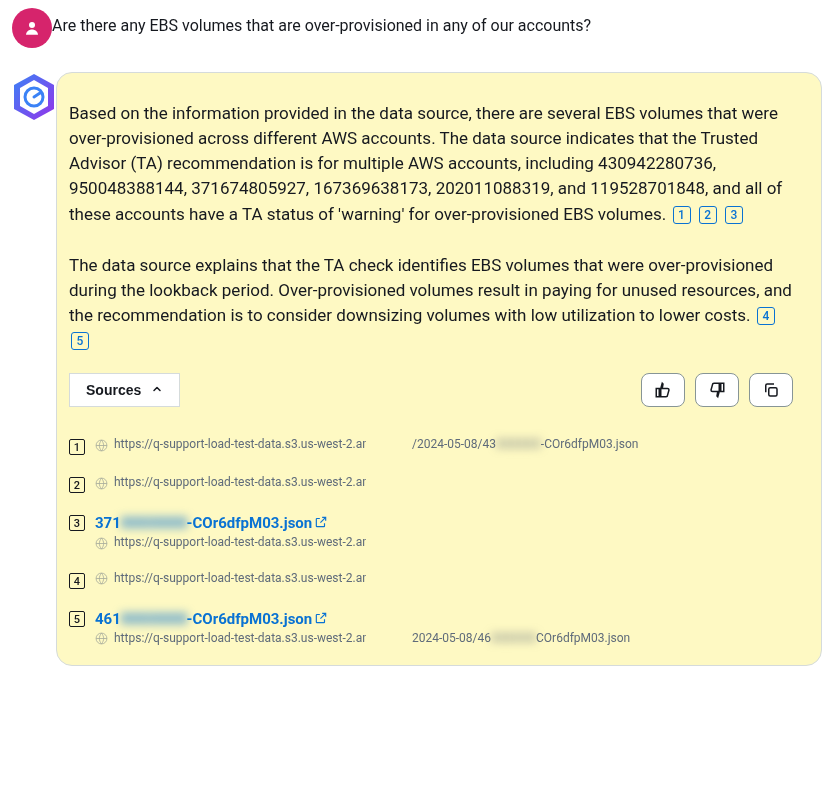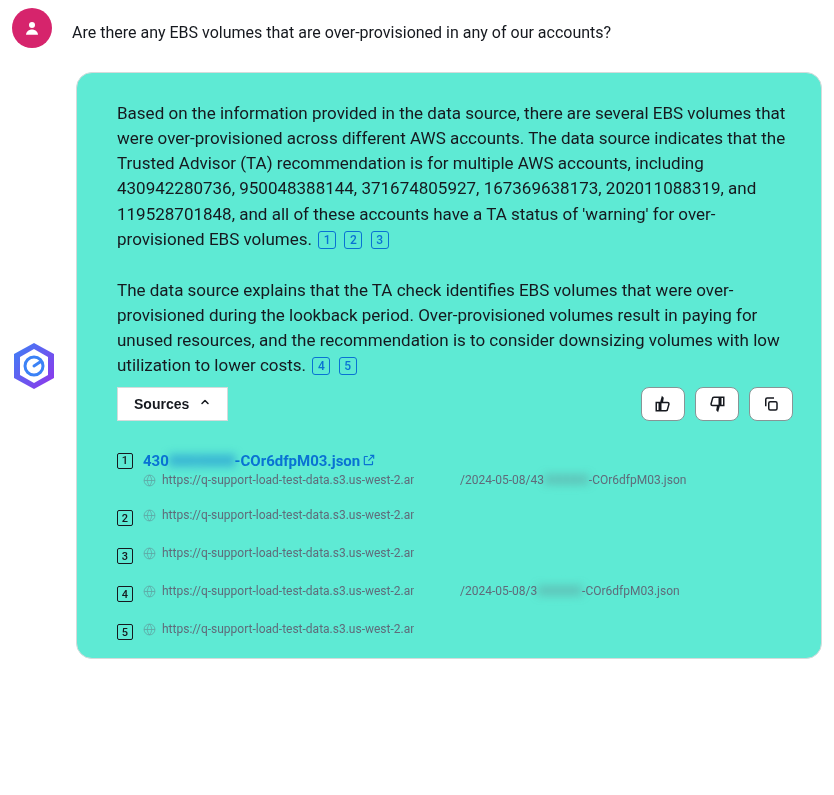--- a/index.html
+++ b/index.html
@@ -9,23 +9,22 @@
     }
     body {
       font-family: -apple-system, BlinkMacSystemFont, "Segoe UI", Roboto, Helvetica, Arial, sans-serif;
       background: #fff;
       padding: 8px 12px;
       width: 834px;
       color: #16191f;
     }
     .message-row {
       display: flex;
-      gap: 20px;
       margin-bottom: 24px;
-      align-items: center;
+      align-items: flex-start;
     }
     .avatar {
       width: 40px;
       height: 40px;
       border-radius: 50%;
       flex-shrink: 0;
       display: flex;
       align-items: center;
       justify-content: center;
     }
@@ -47,33 +46,33 @@
     }
     .user-text {
       padding-top: 8px;
       font-size: 16px;
       color: #16191f;
     }
     .assistant-card {
       flex: 1;
       border: 1px solid #d5dbdb;
       border-radius: 16px;
-      padding: 28px 28px 18px 40px;
-      background: #5eead4;
+      padding: 28px 28px 18px 12px;
+      background: #fef9c3;
     }
     .assistant-text {
       font-size: 17px;
       line-height: 1.48;
       color: #16191f;
     }
     .assistant-text p {
       margin-bottom: 26px;
     }
     .assistant-text p:last-of-type {
-      margin-bottom: 8px;
+      margin-bottom: 20px;
     }
     .citation-chip {
       display: inline-flex;
       align-items: center;
       justify-content: center;
       border: 1px solid #0972d3;
       border-radius: 3px;
       color: #0972d3;
       font-size: 12px;
       font-weight: 500;
@@ -280,81 +279,88 @@
             </svg>
         </button>
       </div>
     </div>
 
     <div class="sources-list">
 
     <div class="source-item">
     <div class="source-num">1</div>
     <div class="source-body">
+      <div class="source-url-row">
+        <svg class="globe" viewBox="0 0 24 24" fill="none" stroke="#5f6b7a" stroke-width="1.5">
+                <circle cx="12" cy="12" r="10"></circle>
+                <path d="M2 12h20M12 2c2.5 3 4 7 4 10s-1.5 7-4 10c-2.5-3-4-7-4-10s1.5-7 4-10z"></path>
+              </svg>
+        <span class="url-part url-left">https://q-support-load-test-data.s3.us-west-2.amaz...</span>
+        <span class="url-part url-mid">/2024-05-08/43<span class="blur">XXXXXX</span>-COr6dfpM03.json</span>
+      </div>
+    </div>
+  </div>
+        <div class="source-item">
+    <div class="source-num">2</div>
+    <div class="source-body">
+      <div class="source-url-row">
+        <svg class="globe" viewBox="0 0 24 24" fill="none" stroke="#5f6b7a" stroke-width="1.5">
+                <circle cx="12" cy="12" r="10"></circle>
+                <path d="M2 12h20M12 2c2.5 3 4 7 4 10s-1.5 7-4 10c-2.5-3-4-7-4-10s1.5-7 4-10z"></path>
+              </svg>
+        <span class="url-part url-left">https://q-support-load-test-data.s3.us-west-2.amaz...</span>
+      </div>
+    </div>
+  </div>
+        <div class="source-item">
+    <div class="source-num">3</div>
+    <div class="source-body">
       <div class="source-title-row">
-        <a class="source-title">430<span class="blur">XXXXXXX</span>-COr6dfpM03.json<svg viewBox="0 0 24 24">
+        <a class="source-title">371<span class="blur">XXXXXXX</span>-COr6dfpM03.json<svg viewBox="0 0 24 24">
                   <path d="M14 4h6v6"></path>
                   <path d="M20 4l-9 9"></path>
                   <path d="M18 14v5a1 1 0 0 1-1 1H5a1 1 0 0 1-1-1V7a1 1 0 0 1 1-1h5"></path>
                 </svg></a>
       </div>
       <div class="source-url-row">
         <svg class="globe" viewBox="0 0 24 24" fill="none" stroke="#5f6b7a" stroke-width="1.5">
                 <circle cx="12" cy="12" r="10"></circle>
                 <path d="M2 12h20M12 2c2.5 3 4 7 4 10s-1.5 7-4 10c-2.5-3-4-7-4-10s1.5-7 4-10z"></path>
               </svg>
         <span class="url-part url-left">https://q-support-load-test-data.s3.us-west-2.amaz...</span>
-        <span class="url-part url-mid">/2024-05-08/43<span class="blur">XXXXXX</span>-COr6dfpM03.json</span>
-      </div>
-    </div>
-  </div>
-        <div class="source-item">
-    <div class="source-num">2</div>
-    <div class="source-body">
-      <div class="source-url-row">
-        <svg class="globe" viewBox="0 0 24 24" fill="none" stroke="#5f6b7a" stroke-width="1.5">
-                <circle cx="12" cy="12" r="10"></circle>
-                <path d="M2 12h20M12 2c2.5 3 4 7 4 10s-1.5 7-4 10c-2.5-3-4-7-4-10s1.5-7 4-10z"></path>
-              </svg>
-        <span class="url-part url-left">https://q-support-load-test-data.s3.us-west-2.amaz...</span>
-      </div>
-    </div>
-  </div>
-        <div class="source-item">
-    <div class="source-num">3</div>
-    <div class="source-body">
-      <div class="source-url-row">
-        <svg class="globe" viewBox="0 0 24 24" fill="none" stroke="#5f6b7a" stroke-width="1.5">
-                <circle cx="12" cy="12" r="10"></circle>
-                <path d="M2 12h20M12 2c2.5 3 4 7 4 10s-1.5 7-4 10c-2.5-3-4-7-4-10s1.5-7 4-10z"></path>
-              </svg>
-        <span class="url-part url-left">https://q-support-load-test-data.s3.us-west-2.amaz...</span>
       </div>
     </div>
   </div>
         <div class="source-item">
     <div class="source-num">4</div>
     <div class="source-body">
       <div class="source-url-row">
         <svg class="globe" viewBox="0 0 24 24" fill="none" stroke="#5f6b7a" stroke-width="1.5">
                 <circle cx="12" cy="12" r="10"></circle>
                 <path d="M2 12h20M12 2c2.5 3 4 7 4 10s-1.5 7-4 10c-2.5-3-4-7-4-10s1.5-7 4-10z"></path>
               </svg>
         <span class="url-part url-left">https://q-support-load-test-data.s3.us-west-2.amaz...</span>
-        <span class="url-part url-mid">/2024-05-08/3<span class="blur">XXXXXX</span>-COr6dfpM03.json</span>
       </div>
     </div>
   </div>
         <div class="source-item">
     <div class="source-num">5</div>
     <div class="source-body">
-      <div class="source-url-row">
-        <svg class="globe" viewBox="0 0 24 24" fill="none" stroke="#5f6b7a" stroke-width="1.5">
-                <circle cx="12" cy="12" r="10"></circle>
-                <path d="M2 12h20M12 2c2.5 3 4 7 4 10s-1.5 7-4 10c-2.5-3-4-7-4-10s1.5-7 4-10z"></path>
-              </svg>
-        <span class="url-part url-left">https://q-support-load-test-data.s3.us-west-2.amaz...</span>
+      <div class="source-title-row">
+        <a class="source-title">461<span class="blur">XXXXXXX</span>-COr6dfpM03.json<svg viewBox="0 0 24 24">
+                  <path d="M14 4h6v6"></path>
+                  <path d="M20 4l-9 9"></path>
+                  <path d="M18 14v5a1 1 0 0 1-1 1H5a1 1 0 0 1-1-1V7a1 1 0 0 1 1-1h5"></path>
+                </svg></a>
+      </div>
+      <div class="source-url-row">
+        <svg class="globe" viewBox="0 0 24 24" fill="none" stroke="#5f6b7a" stroke-width="1.5">
+                <circle cx="12" cy="12" r="10"></circle>
+                <path d="M2 12h20M12 2c2.5 3 4 7 4 10s-1.5 7-4 10c-2.5-3-4-7-4-10s1.5-7 4-10z"></path>
+              </svg>
+        <span class="url-part url-left">https://q-support-load-test-data.s3.us-west-2.amaz...</span>
+        <span class="url-part url-mid">2024-05-08/46<span class="blur">XXXXXX</span>COr6dfpM03.json</span>
       </div>
     </div>
   </div>
       </div>
   </div>
 </div>
 
 </body></html>

